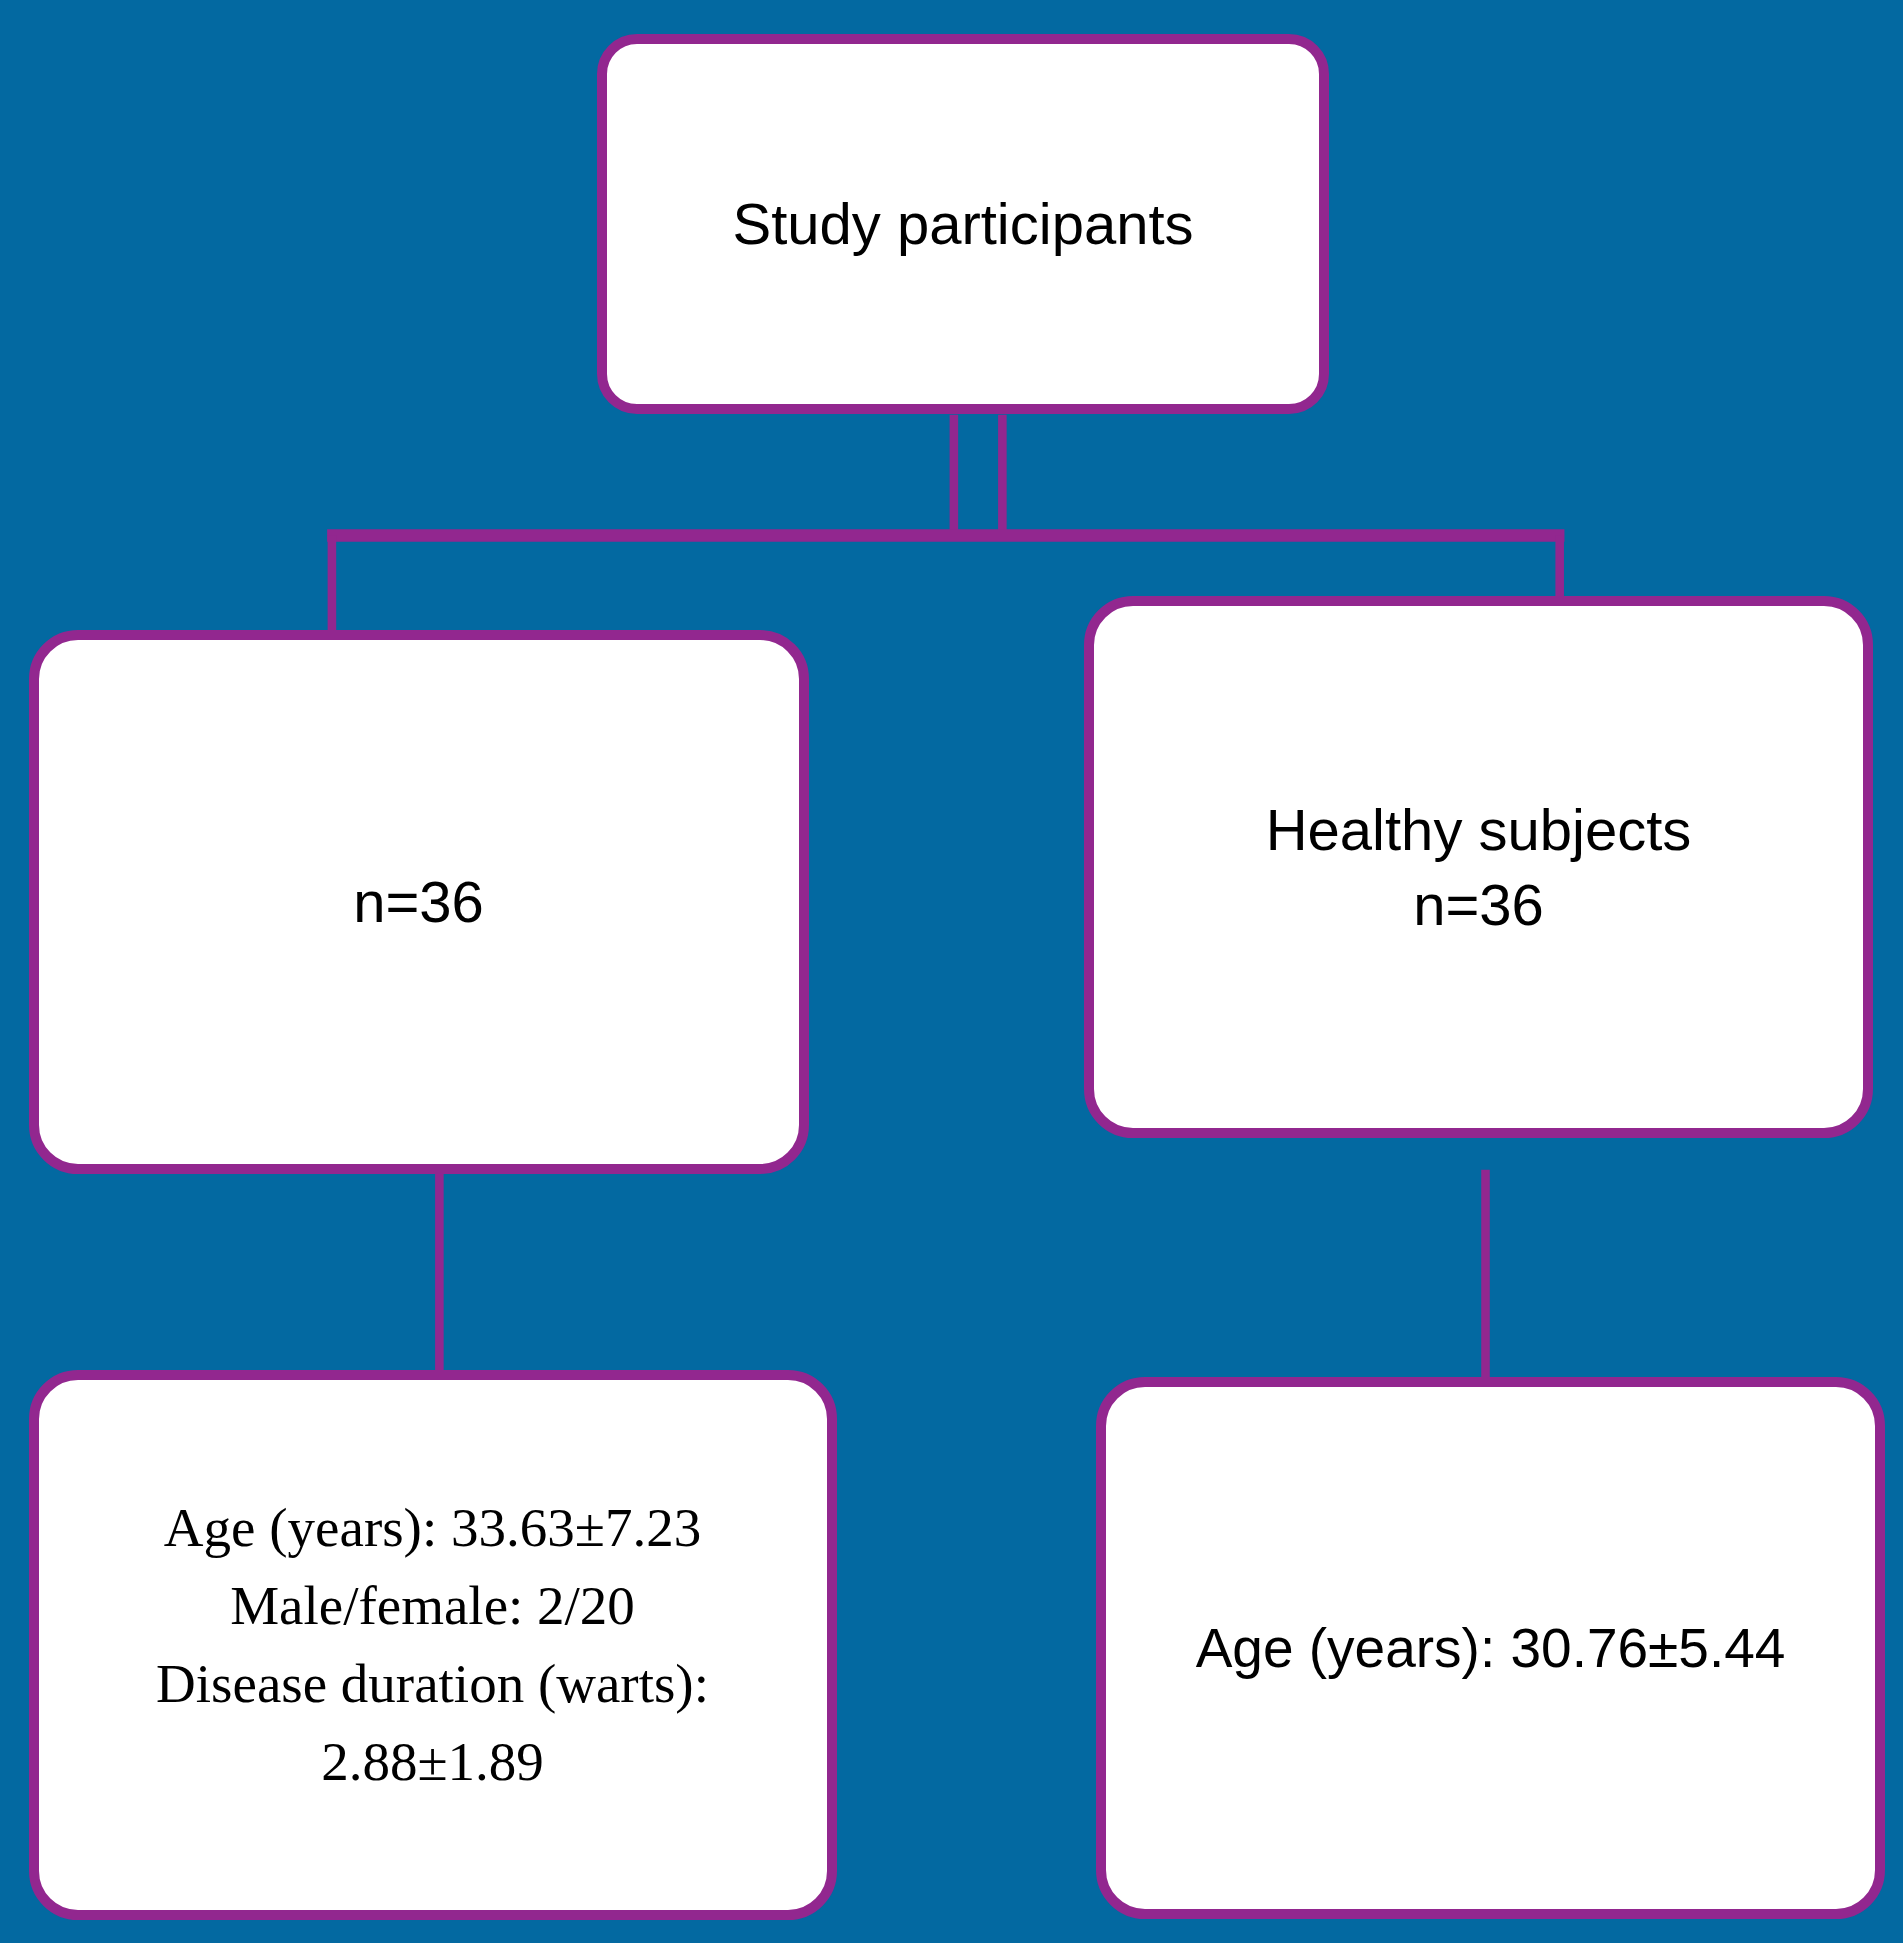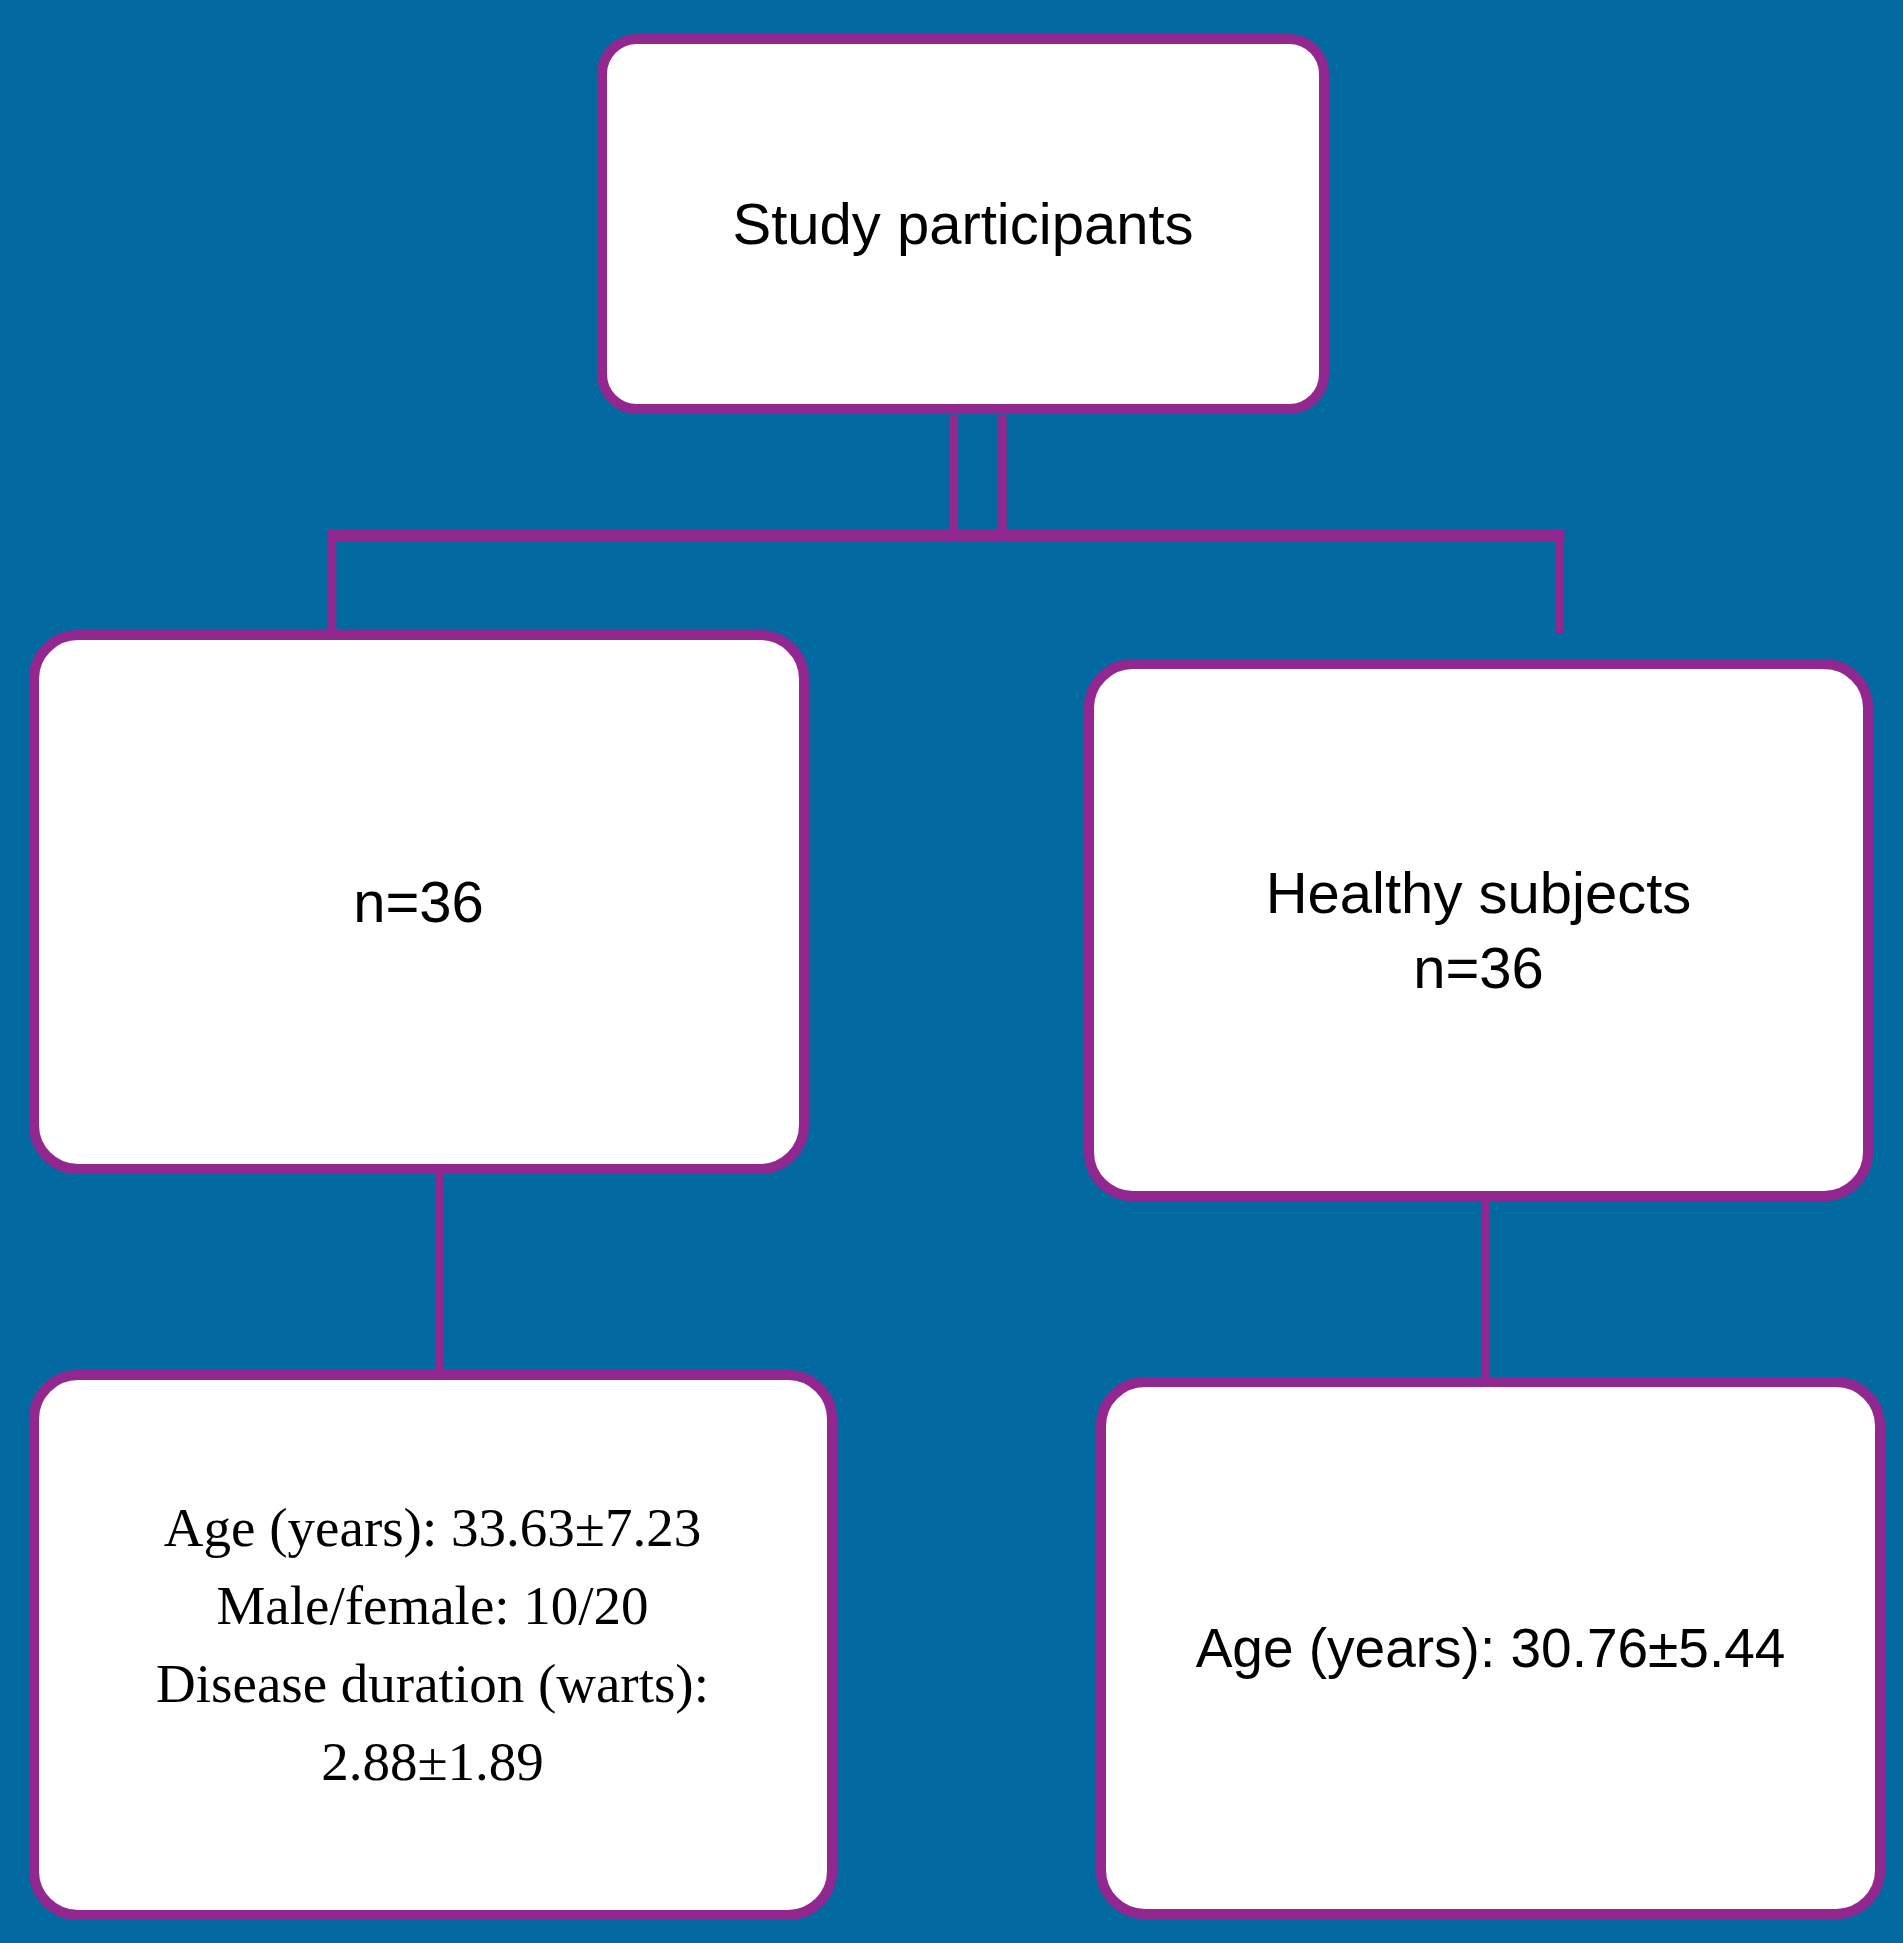--- a/index.html
+++ b/index.html
@@ -9,21 +9,21 @@
   .node{position:absolute;box-sizing:border-box;background:#ffffff;
         display:flex;flex-direction:column;align-items:center;justify-content:center;
         text-align:center;color:#000000;}
   .node .line{display:block;white-space:pre;}
   #node-study{left:597px;top:34px;width:732px;height:380px;
      border:10.5px solid #92278f;border-radius:40px;}
   #node-study .line{font-size:58px;line-height:1.25;}
   #node-patients{left:28.5px;top:630px;width:780px;height:544px;
      border:10.5px solid #92278f;border-radius:49px;}
   #node-patients .line{font-size:58px;line-height:1.30;}
-  #node-healthy{left:1084px;top:659px;width:789px;height:542px;
+  #node-healthy{left:1084px;top:596px;width:789px;height:542px;
      border:10.5px solid #92278f;border-radius:49px;}
   #node-healthy .line{font-size:58px;line-height:1.30;}
   #node-patient-stats{left:28.5px;top:1370px;width:808px;height:550px;
      border:10.5px solid #92278f;border-radius:49px;font-family:Liberation Serif, serif;}
   #node-patient-stats .line{font-size:55px;line-height:1.42;}
   #node-healthy-stats{left:1084px;top:1377px;width:789px;height:542px;
      border:10.5px solid #92278f;border-radius:49px;margin-left:12px;}
   #node-healthy-stats .line{font-size:55px;line-height:1.42;}
 </style>
 </head>
@@ -55,21 +55,21 @@
     <span class="line">n=36</span>
   </div>
 
   <div class="node" id="node-healthy">
     <span class="line">Healthy subjects</span>
     <span class="line">n=36</span>
   </div>
 
   <div class="node" id="node-patient-stats">
     <span class="line">Age (years): 33.63±7.23</span>
-    <span class="line">Male/female: 10/20</span>
+    <span class="line">Male/female: 2/20</span>
     <span class="line">Disease duration (warts):</span>
     <span class="line">2.88±1.89</span>
   </div>
 
   <div class="node" id="node-healthy-stats">
     <span class="line">Age (years): 30.76±5.44</span>
   </div>
 
 </div>
 

